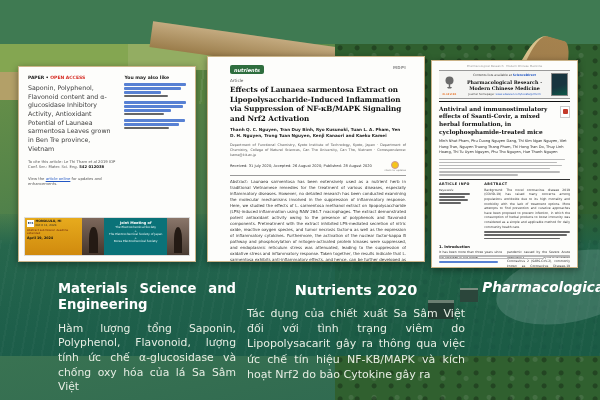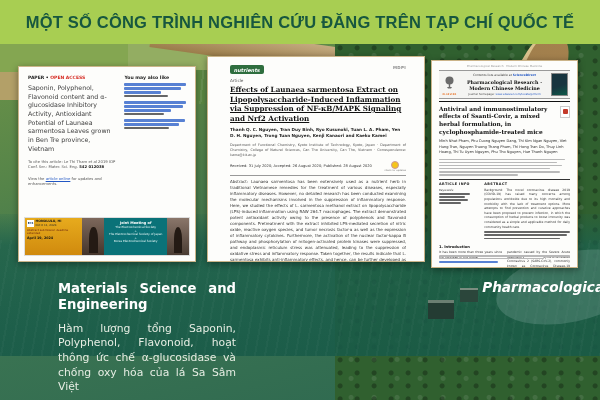--- a/index.html
+++ b/index.html
@@ -89,21 +89,21 @@
   .teal-plus{font-size:2.8px;line-height:1.2;color:#cdeeee;}
 
   
   .card-nut{left:207px;top:56px;width:218px;height:206px;padding:8px 18px 6px 22px;}
   .nut-top{display:flex;justify-content:space-between;align-items:flex-start;}
   .nut-logo{background:#2f6e3f;color:#fff;font-size:5px;font-weight:bold;font-style:italic;
             padding:1.5px 4px;border-radius:2px;}
   .mdpi{color:#8a8a8a;font-size:4px;font-weight:bold;letter-spacing:.3px;}
   .nut-eyebrow{font-size:4.2px;color:#555;margin-top:4px;}
   .nut-title{font-family:"DejaVu Serif",serif;font-size:7.2px;font-weight:bold;color:#101010;
-             line-height:1.32;margin-top:2px;text-decoration:underline;}
+             line-height:1.32;margin-top:2px;}
   .nut-authors{font-size:4.2px;color:#1e1e1e;margin-top:4px;line-height:1.5;font-weight:bold;}
   .nut-affil{font-size:3.4px;color:#555;margin-top:3px;line-height:1.5;text-align:justify;}
   .nut-dates-row{display:flex;justify-content:space-between;align-items:center;margin-top:3px;}
   .nut-dates{font-size:3.6px;color:#333;}
   .check-badge{display:flex;flex-direction:column;align-items:center;flex:0 0 auto;}
   .check-dot{width:6px;height:6px;border-radius:50%;background:#f5c518;border:.5px solid #c99;}
   .check-txt{font-size:2.4px;color:#777;}
   .rule{height:.6px;background:#999;margin-top:3px;}
   .nut-abs{font-size:4px;color:#333;text-align:justify;line-height:1.5;margin-top:3px;}
 
@@ -167,23 +167,20 @@
     <div class="patch trees"></div>
     <div class="patch river1"></div>
     <div class="patch river2"></div>
   </div>
   <div class="overlay"></div>
   <div class="rows"></div>
   <div class="patch hut1" style="position:absolute;"></div>
   <div class="patch hut2" style="position:absolute;"></div>
   <div class="patch riverbend" style="position:absolute;"></div>
 
-  <div class="header">
-    <h1>MỘT SỐ CÔNG TRÌNH NGHIÊN CỨU ĐĂNG TRÊN TẠP CHÍ QUỐC TẾ</h1>
-  </div>
 
   <div class="card card-iop">
     <div class="iop-flex">
       <div class="iop-main">
         <div class="iop-eyebrow">
           <span>PAPER</span>
           <span>•</span>
           <span class="oa">OPEN ACCESS</span>
         </div>
         <div class="iop-title">Saponin, Polyphenol, Flavonoid content and α-glucosidase Inhibitory Activity, Antioxidant Potential of Launaea sarmentosa Leaves grown in Ben Tre province, Vietnam</div>
@@ -324,19 +321,23 @@
     </div>
     <div class="els-footer">
       <div class="sk skg" style="height:1.4px;width:100%;"></div>
       <div class="sk skg" style="height:1.4px;width:80%;"></div>
       <div class="sk skb" style="height:1.6px;width:45%;"></div>
     </div>
   </div>
 
   <div class="caption cap1">
     <div class="cap-title">Materials Science and Engineering</div>
-    <div class="cap-body">Hàm lượng tổng Saponin, Polyphenol, Flavonoid, hoạt thông ức chế α-glucosidase và chống oxy hóa của lá Sa Sâm Việt</div>
+    <div class="cap-body">Hàm lượng tổng Saponin, Polyphenol, Flavonoid, lượng tính ức chế α-glucosidase và chống oxy hóa của lá Sa Sâm Việt</div>
+  </div>
+  <div class="caption cap2">
+    <div class="cap-title">Nutrients 2020</div>
+    <div class="cap-body">Tác dụng của chiết xuất Sa Sâm Việt đối với tình trạng viêm do Lipopolysacarit gây ra thông qua việc ức chế tín hiệu NF-KB/MAPK và kích hoạt Nrf2 do bảo Cytokine gây ra</div>
   </div>
   <div class="caption cap3">
     <div class="cap-title">Pharmacological</div>
   </div>
 
 </div>
 
 </body></html>

